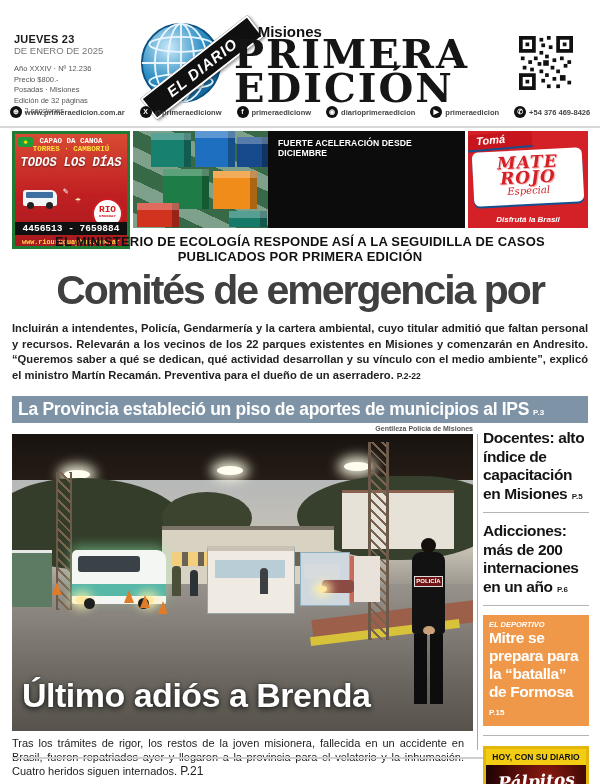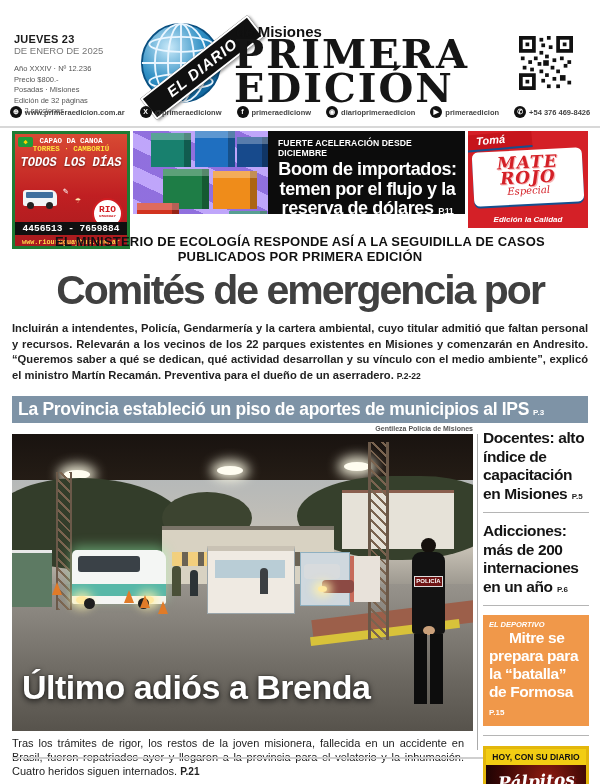--- a/index.html
+++ b/index.html
@@ -51,22 +51,22 @@
   #ad-bus .umb{left:60px;top:60px;color:#ffe9b0;font-size:10px;}
   #rio{right:4px;top:64px;width:31px;height:31px;background:#fff;border:2px solid #d01d22;border-radius:50%;
        text-align:center;box-sizing:border-box;}
   #rio .r1{color:#d01d22;font-weight:900;font-size:9.5px;margin-top:6px;line-height:8px;}
   #rio .r2{color:#d01d22;font-weight:bold;font-size:4px;}
   #ad-bus .phones{left:0;bottom:11px;width:100%;background:#101010;color:#fff;font-weight:900;
                   font-size:9.5px;text-align:center;padding:1px 0;}
   #ad-bus .web{left:0;bottom:0;width:100%;color:#ffd94d;font-weight:bold;font-size:6.8px;text-align:center;}
 
   
-  #ad-imports{width:332px;height:83px;position:relative;overflow:hidden;
-      background:#8b5cf6;}
+  #ad-imports{width:332px;height:97px;position:relative;overflow:hidden;
+      background:#14532d;}
   #ad-imports .bills{position:absolute;inset:0;
       background:repeating-linear-gradient(25deg,rgba(255,255,255,.45) 0 14px,rgba(160,170,150,.25) 14px 30px),
                  radial-gradient(circle at 70% 25%,#b9c0ae 0 12px,transparent 13px),
                  radial-gradient(circle at 45% 75%,#b9c0ae 0 10px,transparent 11px);}
   .cube{position:absolute;box-shadow:inset 0 7px 0 rgba(255,255,255,.28),inset -7px 0 0 rgba(0,0,0,.28);}
   #imp-panel{position:absolute;left:135px;top:0;width:197px;height:97px;background:#0c0c0c;
              box-sizing:border-box;padding:7px 8px 0 10px;}
   #imp-panel .k{color:#fff;font-size:8.6px;font-weight:600;letter-spacing:.1px;margin-bottom:2px;}
   #imp-panel .h{color:#fff;font-size:18px;line-height:19.5px;font-weight:800;letter-spacing:-.4px;text-align:center;}
   #imp-panel .p{color:#fff;font-size:9px;font-weight:bold;}
@@ -101,43 +101,43 @@
   
   #ips-bar{left:12px;top:396px;width:576px;height:27px;background:#7e93a6;display:flex;
            align-items:center;box-sizing:border-box;padding-left:6px;}
   #ips-bar .h{color:#fff;font-size:17.5px;font-weight:800;letter-spacing:-.3px;white-space:nowrap;}
   #ips-bar .p{color:#fff;font-size:8px;font-weight:bold;margin-left:4px;margin-top:6px;}
 
   
   #credit{left:12px;top:425px;width:461px;text-align:right;font-size:7px;font-weight:bold;color:#555;}
   #photo{left:12px;top:434px;width:461px;height:297px;overflow:hidden;
          background:linear-gradient(#a9b2ba,#c8c2b6 38%,#8f8b83 55%,#5f5b54);}
-  #photo-headline{left:10px;bottom:24px;color:#fff;font-size:34px;font-weight:800;
+  #photo-headline{left:10px;bottom:16px;color:#fff;font-size:34px;font-weight:800;
         letter-spacing:-.5px;text-shadow:0 2px 6px rgba(0,0,0,.75),0 0 2px rgba(0,0,0,.5);}
   .glow{border-radius:50%;background:#fffdf0;box-shadow:0 0 12px 6px rgba(255,253,230,.85);}
   .cone{width:0;height:0;border-left:5px solid transparent;border-right:5px solid transparent;
         border-bottom:13px solid #e07b28;}
   #officer .patch{position:absolute;left:4px;top:38px;width:27px;height:9px;background:#6e1414;
         border:1px solid #ddd;color:#fff;font-size:6px;line-height:9px;text-align:center;font-weight:bold;}
 
   
   #caption{left:12px;top:736px;width:452px;text-align:justify;font-size:11px;line-height:14px;
            font-weight:500;color:#222;}
-  #caption .p{font-size:10px;font-weight:700;}
+  #caption .p{font-size:12px;font-weight:400;}
   #v-div{left:477px;top:434px;width:1px;height:316px;background:#aaa;}
   #bottom-rule{left:12px;top:757px;width:576px;height:2px;background:#cfcfcf;}
 
   
   #sidebar{left:483px;top:429px;width:106px;}
   .side-h{font-size:15.5px;line-height:18.5px;font-weight:800;letter-spacing:-.4px;color:#151515;}
   .side-p{font-size:8px;font-weight:900;color:#222;}
   .side-hr{border:none;border-top:1px solid #b5b5b5;margin:9px 0 9px 0;width:100%;}
   #box-deportivo{background:#f0984a;color:#fff;padding:5px 6px 7px 6px;margin-top:2px;}
   #box-deportivo .sec{font-size:7.5px;font-weight:900;font-style:italic;}
-  #box-deportivo .h{font-size:15.5px;line-height:18px;font-weight:800;letter-spacing:-.4px;margin-left:20px;}
+  #box-deportivo .h{font-size:15.5px;line-height:18px;font-weight:800;letter-spacing:-.4px;}
   #box-deportivo .p{font-size:8px;font-weight:900;}
   #box-palpitos{margin-top:10px;border:3px solid #e3b70c;}
   #box-palpitos .strip{background:#f2cd13;color:#111;font-weight:900;font-size:8.5px;
                        text-align:center;padding:3px 0;}
   #box-palpitos .logo{background:radial-gradient(circle at 60% 40%,#8c1b10,#3a0705 70%,#1a0303);
         color:#fff;font-family:"DejaVu Serif",serif;font-weight:bold;font-style:italic;
         font-size:17px;text-align:center;padding:6px 0 7px 0;transform:none;}
   #box-palpitos .logo span{display:inline-block;transform:rotate(-3deg);
         text-shadow:2px 2px 0 #7a1612;}
 </style>
@@ -277,34 +277,32 @@
     <div class="bills"></div>
     <div class="cube" style="left:18px;top:2px;width:40px;height:34px;background:#18806e;"></div>
     <div class="cube" style="left:62px;top:0;width:40px;height:36px;background:#1f6fc0;"></div>
     <div class="cube" style="left:104px;top:6px;width:32px;height:30px;background:#174a8c;"></div>
     <div class="cube" style="left:30px;top:38px;width:46px;height:40px;background:#1e7d46;"></div>
     <div class="cube" style="left:80px;top:40px;width:44px;height:38px;background:#ef8c1a;"></div>
     <div class="cube" style="left:4px;top:72px;width:42px;height:24px;background:#d2331f;"></div>
     <div class="cube" style="left:96px;top:80px;width:38px;height:16px;background:#177a68;"></div>
     <div id="imp-panel">
       <div class="k">FUERTE ACELERACIÓN DESDE DICIEMBRE</div>
-      <div class="h"><span>Boom de importados: temen por el flujo y la reserva de dólares</span>
-        <span class="p">P.11</span></div>
     </div>
   </div>
 
   <div id="ad-mate">
     <div class="ribbon"></div>
     <div class="toma">Tomá</div>
     <div class="panel">
       <div class="b1">MATE</div>
       <div class="b2">ROJO</div>
       <div class="esp">Especial</div>
     </div>
-    <div class="slogan">Edición la Calidad</div>
+    <div class="slogan">Disfrutá la Brasil</div>
   </div>
 </div>
 
 <div class="abs" id="main-story">
   <div id="main-kicker">
     <span>EL MINISTERIO DE ECOLOGÍA RESPONDE ASÍ A LA SEGUIDILLA DE CASOS PUBLICADOS POR </span><span class="xb">PRIMERA EDICIÓN</span>
   </div>
   <div id="main-headline">
     <div>Comités de emergencia por</div>
   </div>

